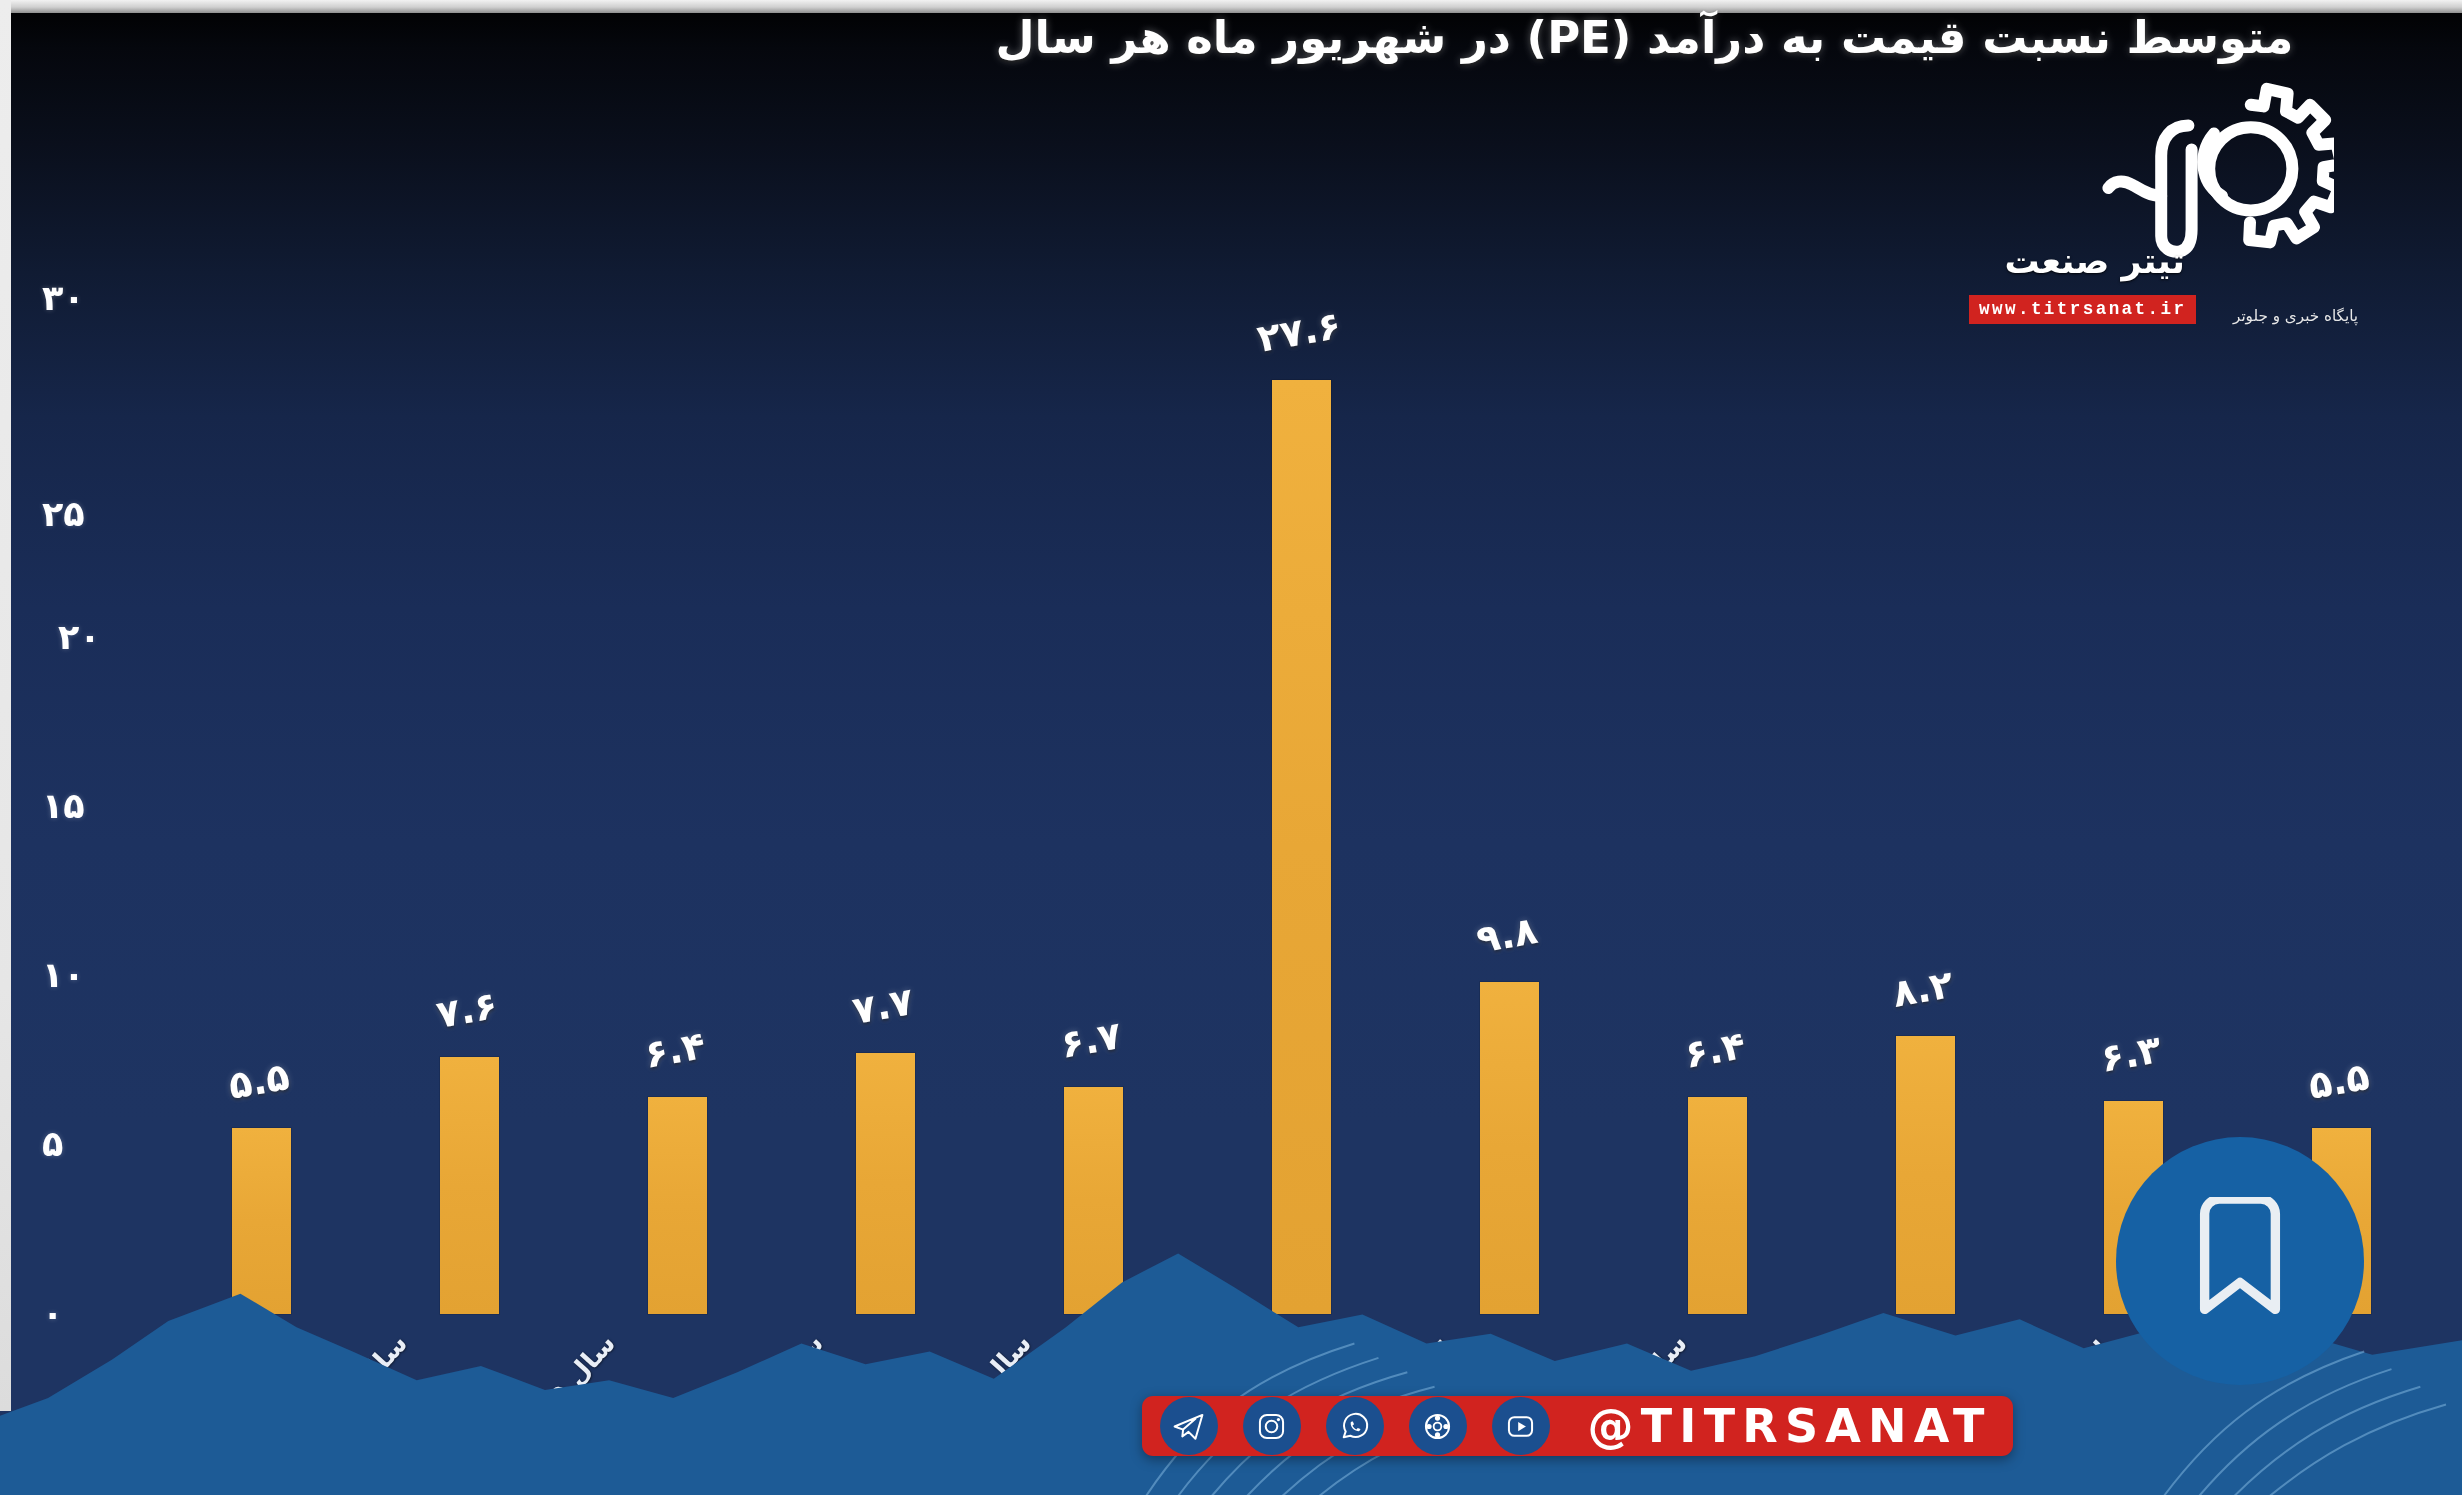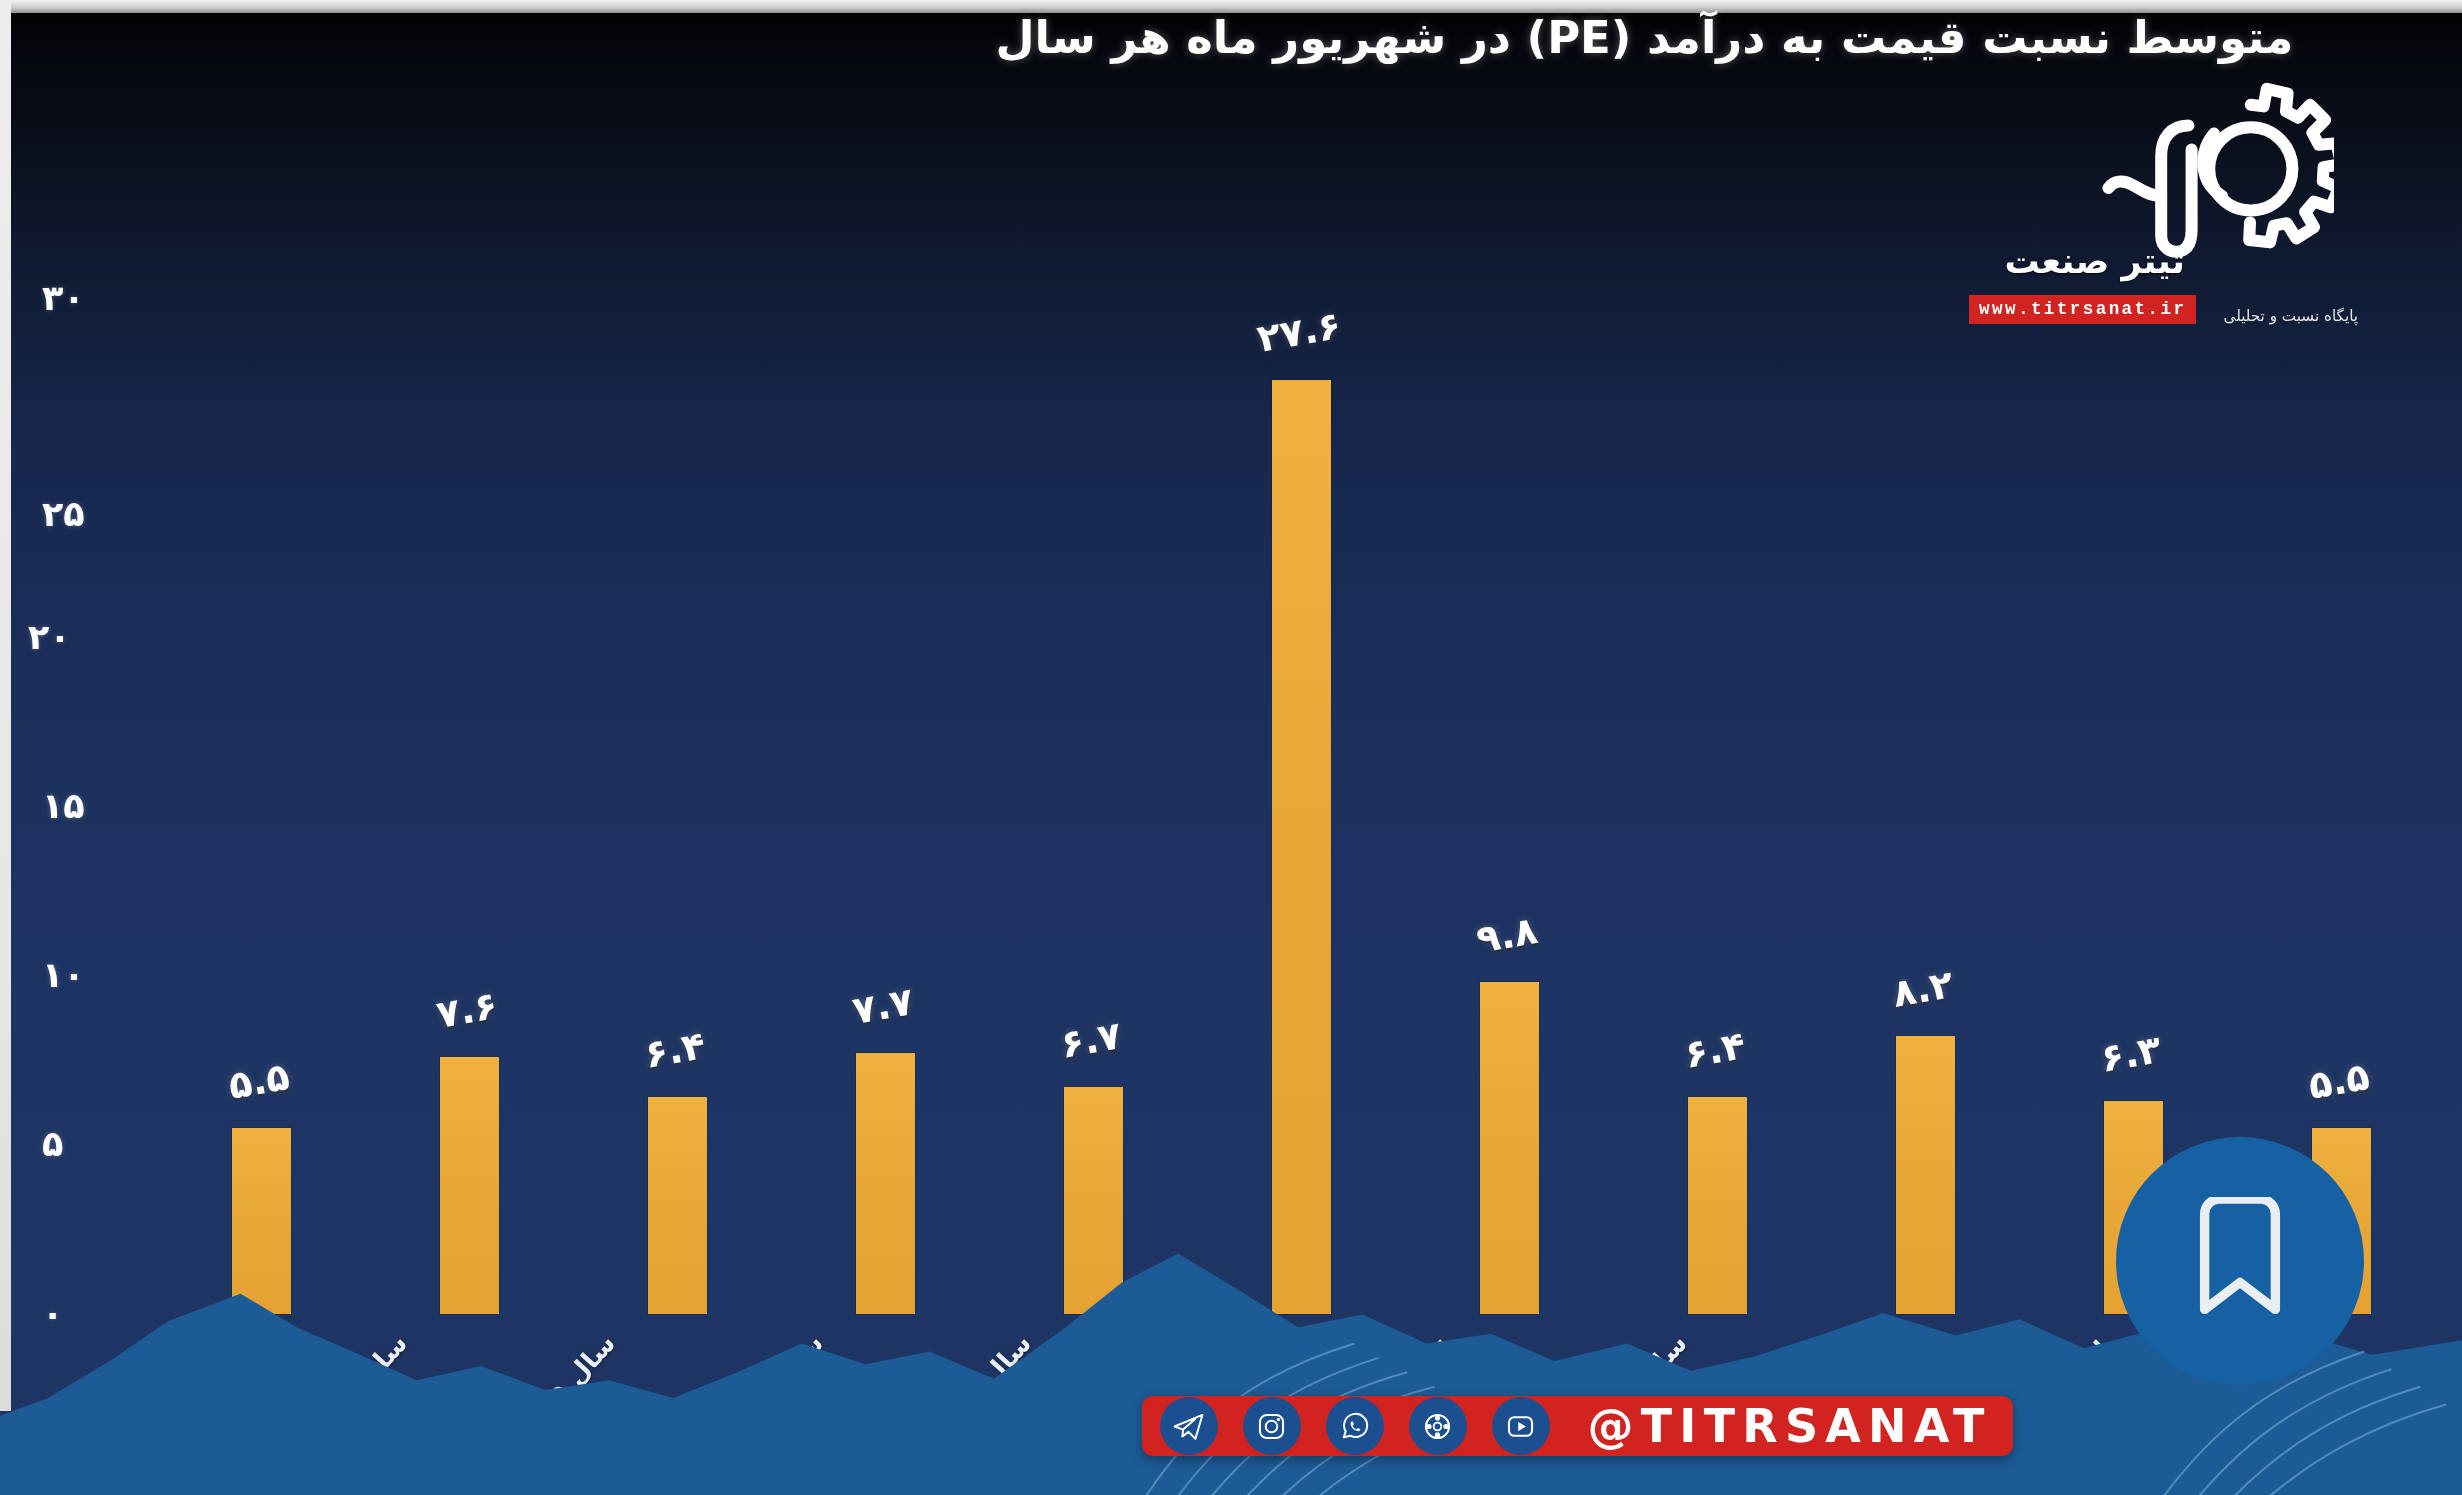--- a/index.html
+++ b/index.html
@@ -144,29 +144,29 @@
           <circle cx="196" cy="116" r="52"></circle>
           <path d="M196 36 l16 2 4 -22 26 6 -2 22 15 8 15 -16 19 19 -16 16 8 15 22 -2 6 26 -22 4 -1 17 20 9 -10 24 -21 -7 -11 13 11 19 -22 14 -12 -19 -16 3 -5 21 -26 -3 1 -22"></path>
 
           <path d="M118 62 C 96 62 84 78 84 100 L84 200 C84 214 96 222 108 219 C 119 216 122 204 122 192 L122 92"></path>
           <path d="M84 150 C 70 150 58 142 48 136 C 36 129 24 131 18 140"></path>
           <path d="M150 72 C138 86 134 104 138 120 C141 134 150 144 160 150"></path>
         </g>
       </svg>
     </div>
     <div class="logo-name">تیتر صنعت</div>
-    <div class="logo-sub">پایگاه نسبت و تحلیلی</div>
+    <div class="logo-sub">پایگاه خبری و جلوتر</div>
     <div class="logo-url">www.titrsanat.ir</div>
   </div>
 
   <div class="plot">
     <div id="yticks">
         <div class="ytick" style="left: 42px; top: 298px;">۳۰</div>
         <div class="ytick" style="left: 42px; top: 467px; margin-top: 47px;">۲۵</div>
-        <div class="ytick" style="left: 28px; top: 637px;">۲۰</div>
+        <div class="ytick" style="left: 58px; top: 637px;">۲۰</div>
         <div class="ytick" style="left: 42px; top: 806px;">۱۵</div>
         <div class="ytick" style="left: 42px; top: 975px;">۱۰</div>
         <div class="ytick" style="left: 42px; top: 1144px;">۵</div>
         <div class="ytick" style="left: 42px; top: 1314px;">۰</div>
       </div>
     <div id="bars">
         <div class="bar" style="left: 232px; width: 59px; height: 186px; bottom: 182px;"></div>
         <div class="barlabel" style="left: 259px; top: 1059px; transform: translateX(-50%) rotate(-10deg);">۵.۵</div>
         <div class="bar" style="left: 440px; width: 59px; height: 257px; bottom: 182px;"></div>
         <div class="barlabel" style="left: 467px; top: 988px; transform: translateX(-50%) rotate(-10deg);">۷.۶</div>

